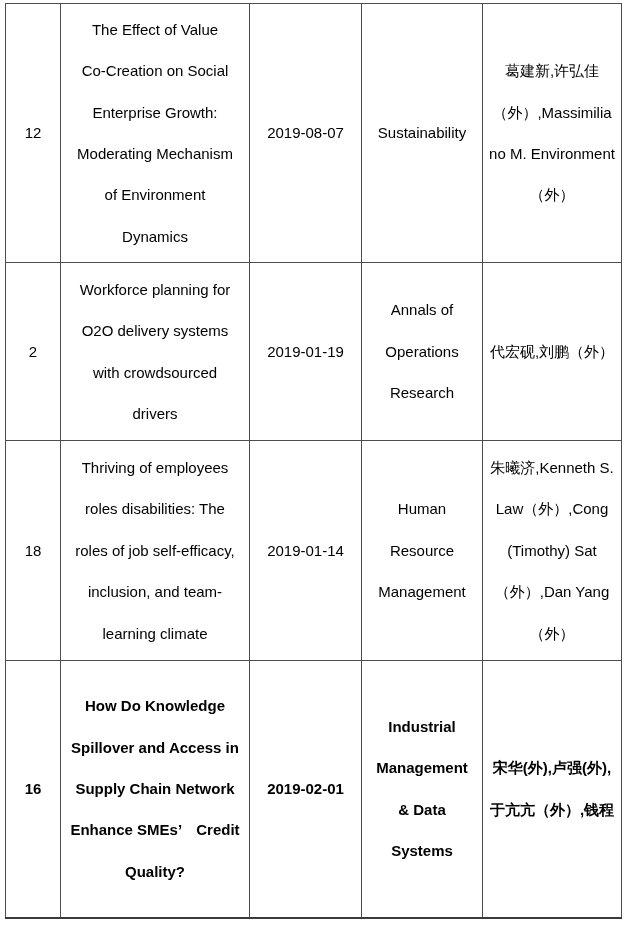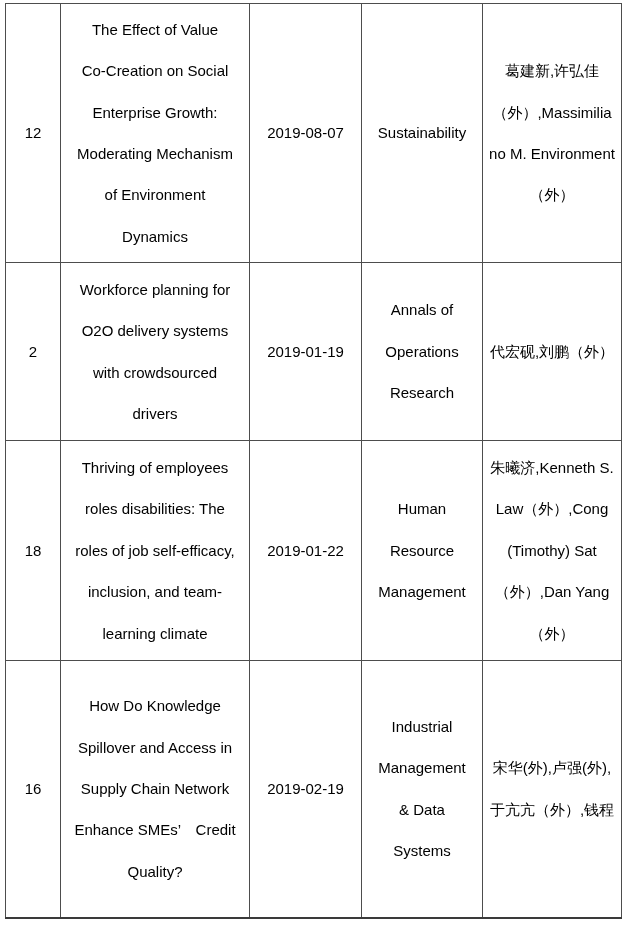--- a/index.html
+++ b/index.html
@@ -39,21 +39,21 @@
   col.c-title   { width: 189px; }
   col.c-date    { width: 112px; }
   col.c-journal { width: 121px; }
   col.c-authors { width: 139px; }
   
   tr.r12 { height: 259px; }
   tr.r13 { height: 178px; }
   tr.r14 { height: 220px; }
   tr.r15 { height: 257px; }
   
-  tr.r15 td { border-bottom: 2.5px solid #3a3a3a; }
+  tr.r15 td { border-bottom: 2.5px solid #3a3a3a; font-weight: bold; }
   
   td.lift { padding-bottom: 38px; }
 </style>
 </head>
 <body>
 
 <div class="page">
   <table class="pub-table">
     <colgroup>
       <col class="c-no">
@@ -90,38 +90,38 @@
 Research</td>
         <td>代宏砚,刘鹏（外）</td>
       </tr>
       <tr class="r14">
         <td>18</td>
         <td>Thriving of employees
 roles disabilities: The
 roles of job self-efficacy,
 inclusion, and team-
 learning climate</td>
-        <td>2019-01-22</td>
+        <td>2019-01-14</td>
         <td>Human
 Resource
 Management</td>
         <td>朱曦济,Kenneth S.
 Law（外）,Cong
 (Timothy) Sat
 （外）,Dan Yang
 （外）</td>
       </tr>
       <tr class="r15">
         <td>16</td>
         <td class="lift">How Do Knowledge
 Spillover and Access in
 Supply Chain Network
 Enhance SMEs’　Credit
 Quality?</td>
-        <td>2019-02-19</td>
+        <td>2019-02-01</td>
         <td>Industrial
 Management
 &amp; Data
 Systems</td>
         <td>宋华(外),卢强(外),
 于亢亢（外）,钱程</td>
       </tr>
     </tbody>
   </table>
 </div>

